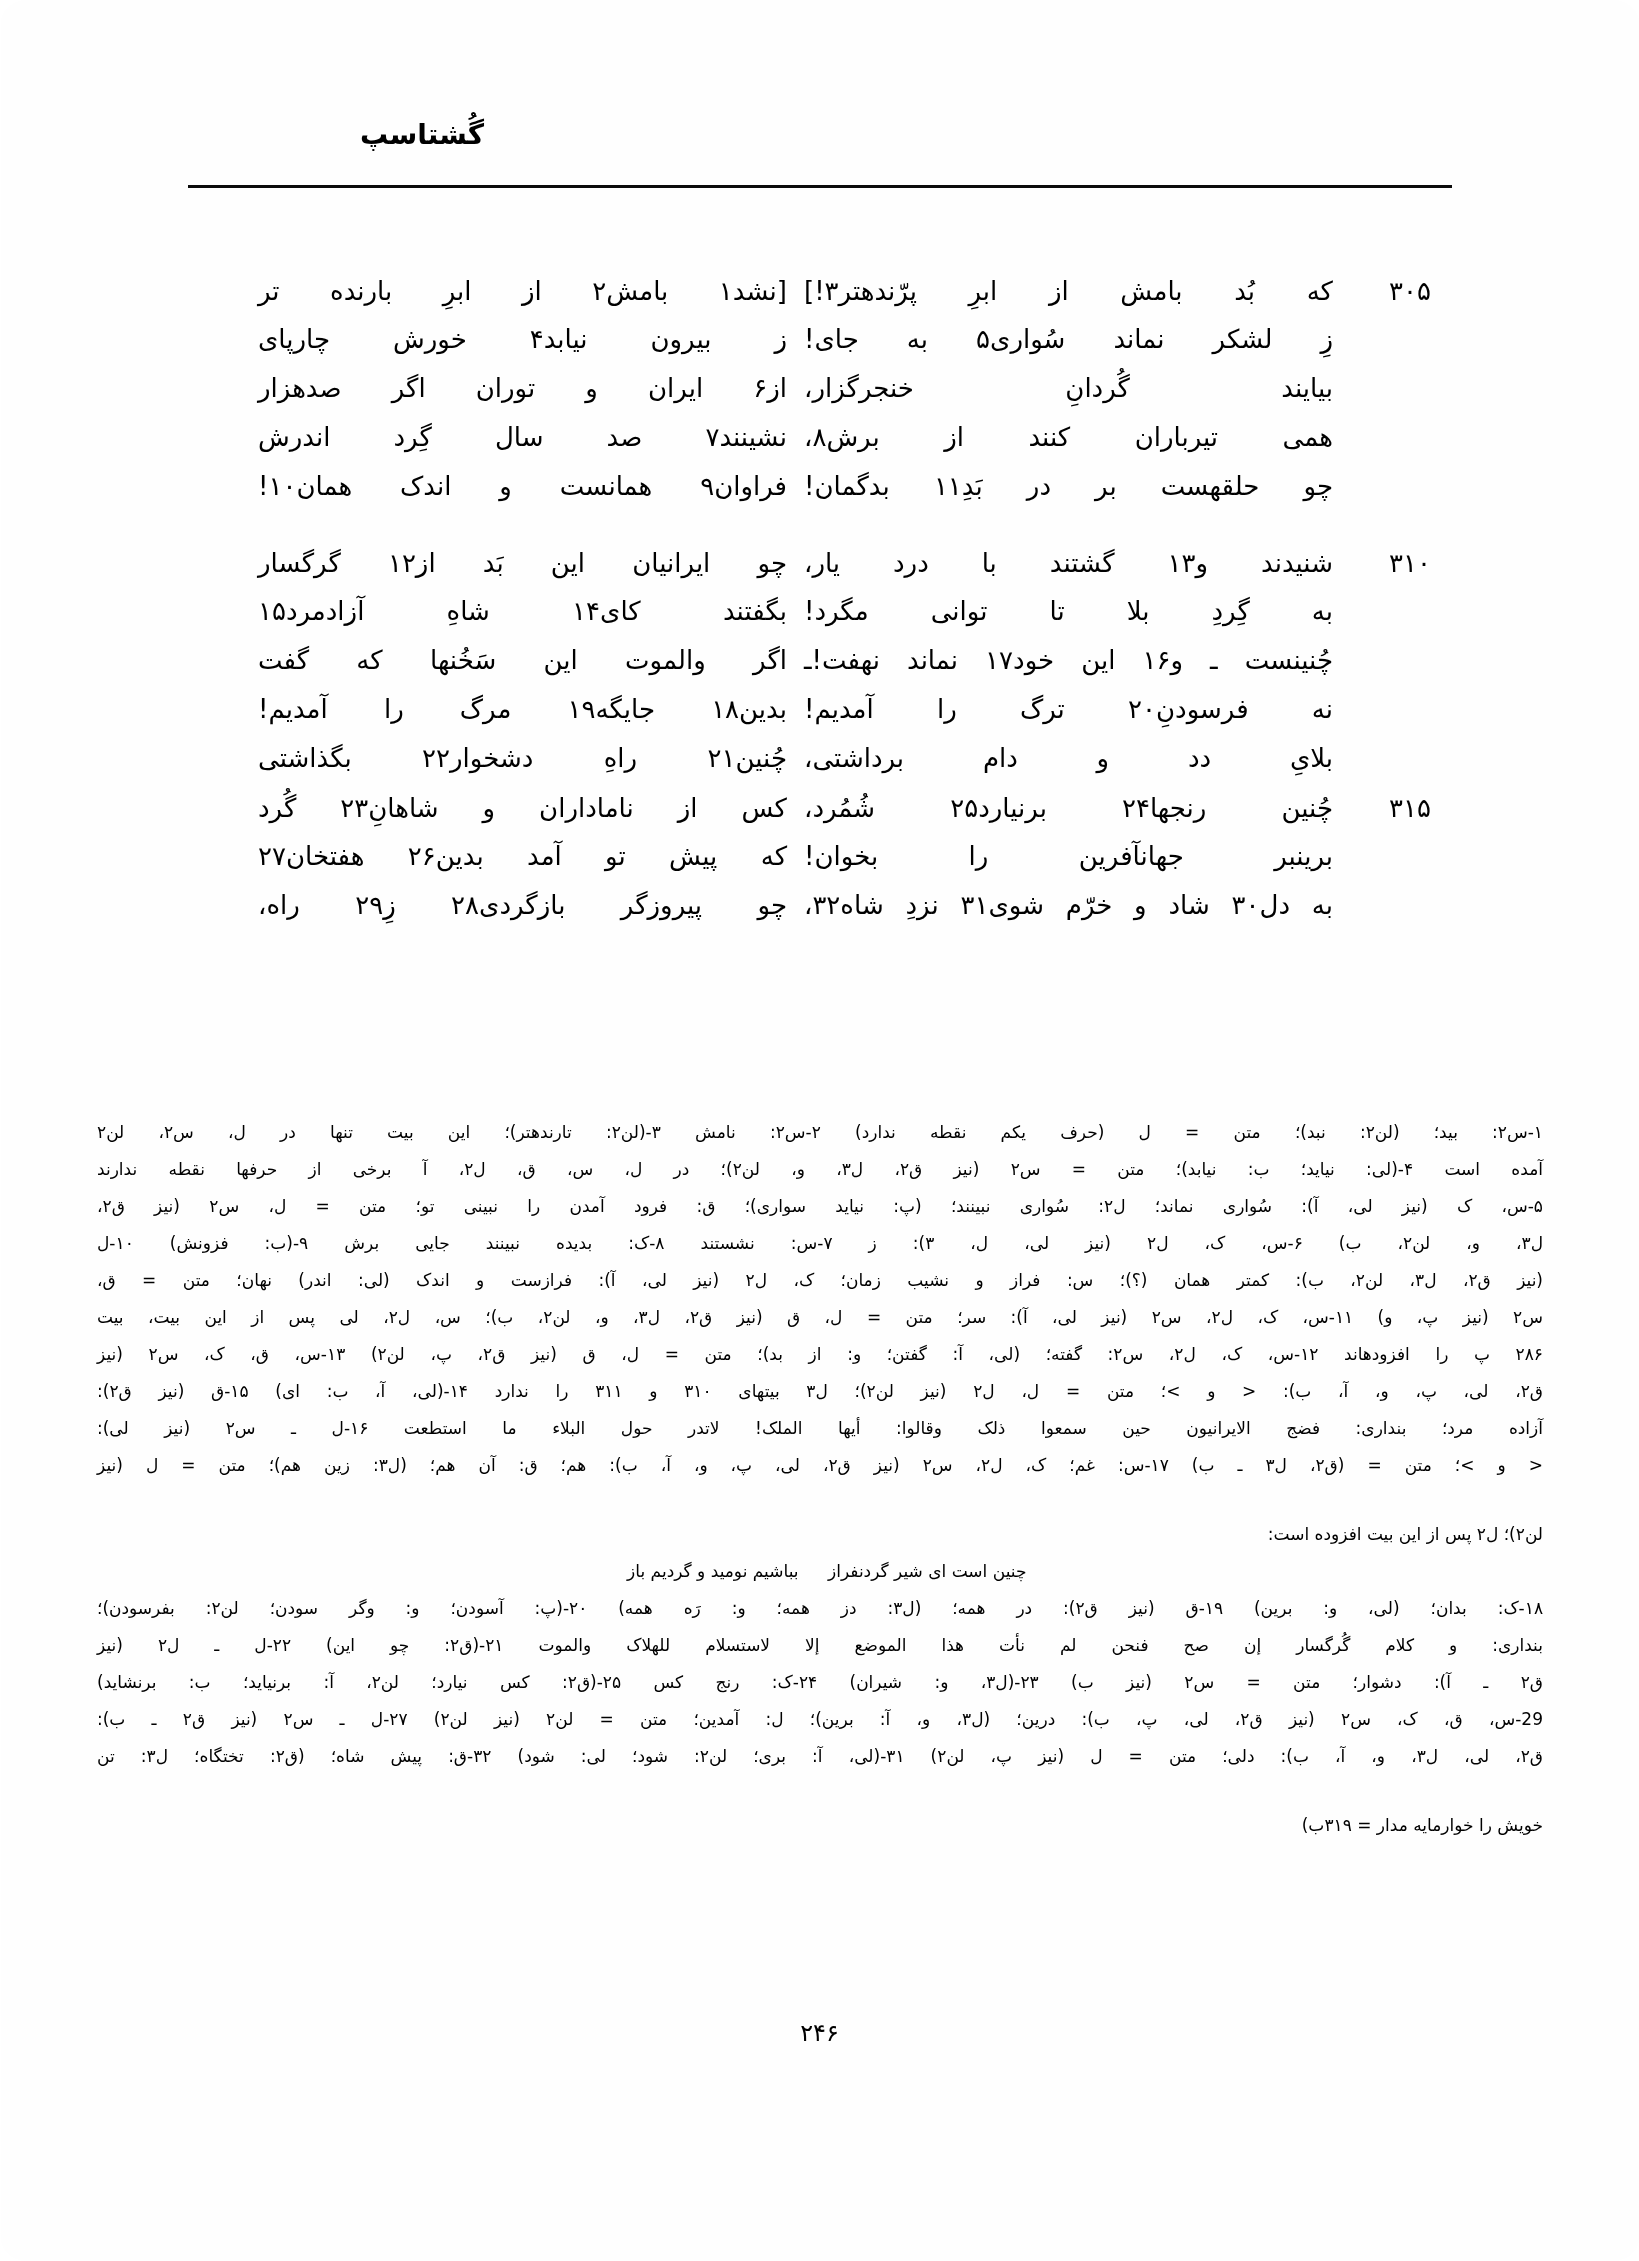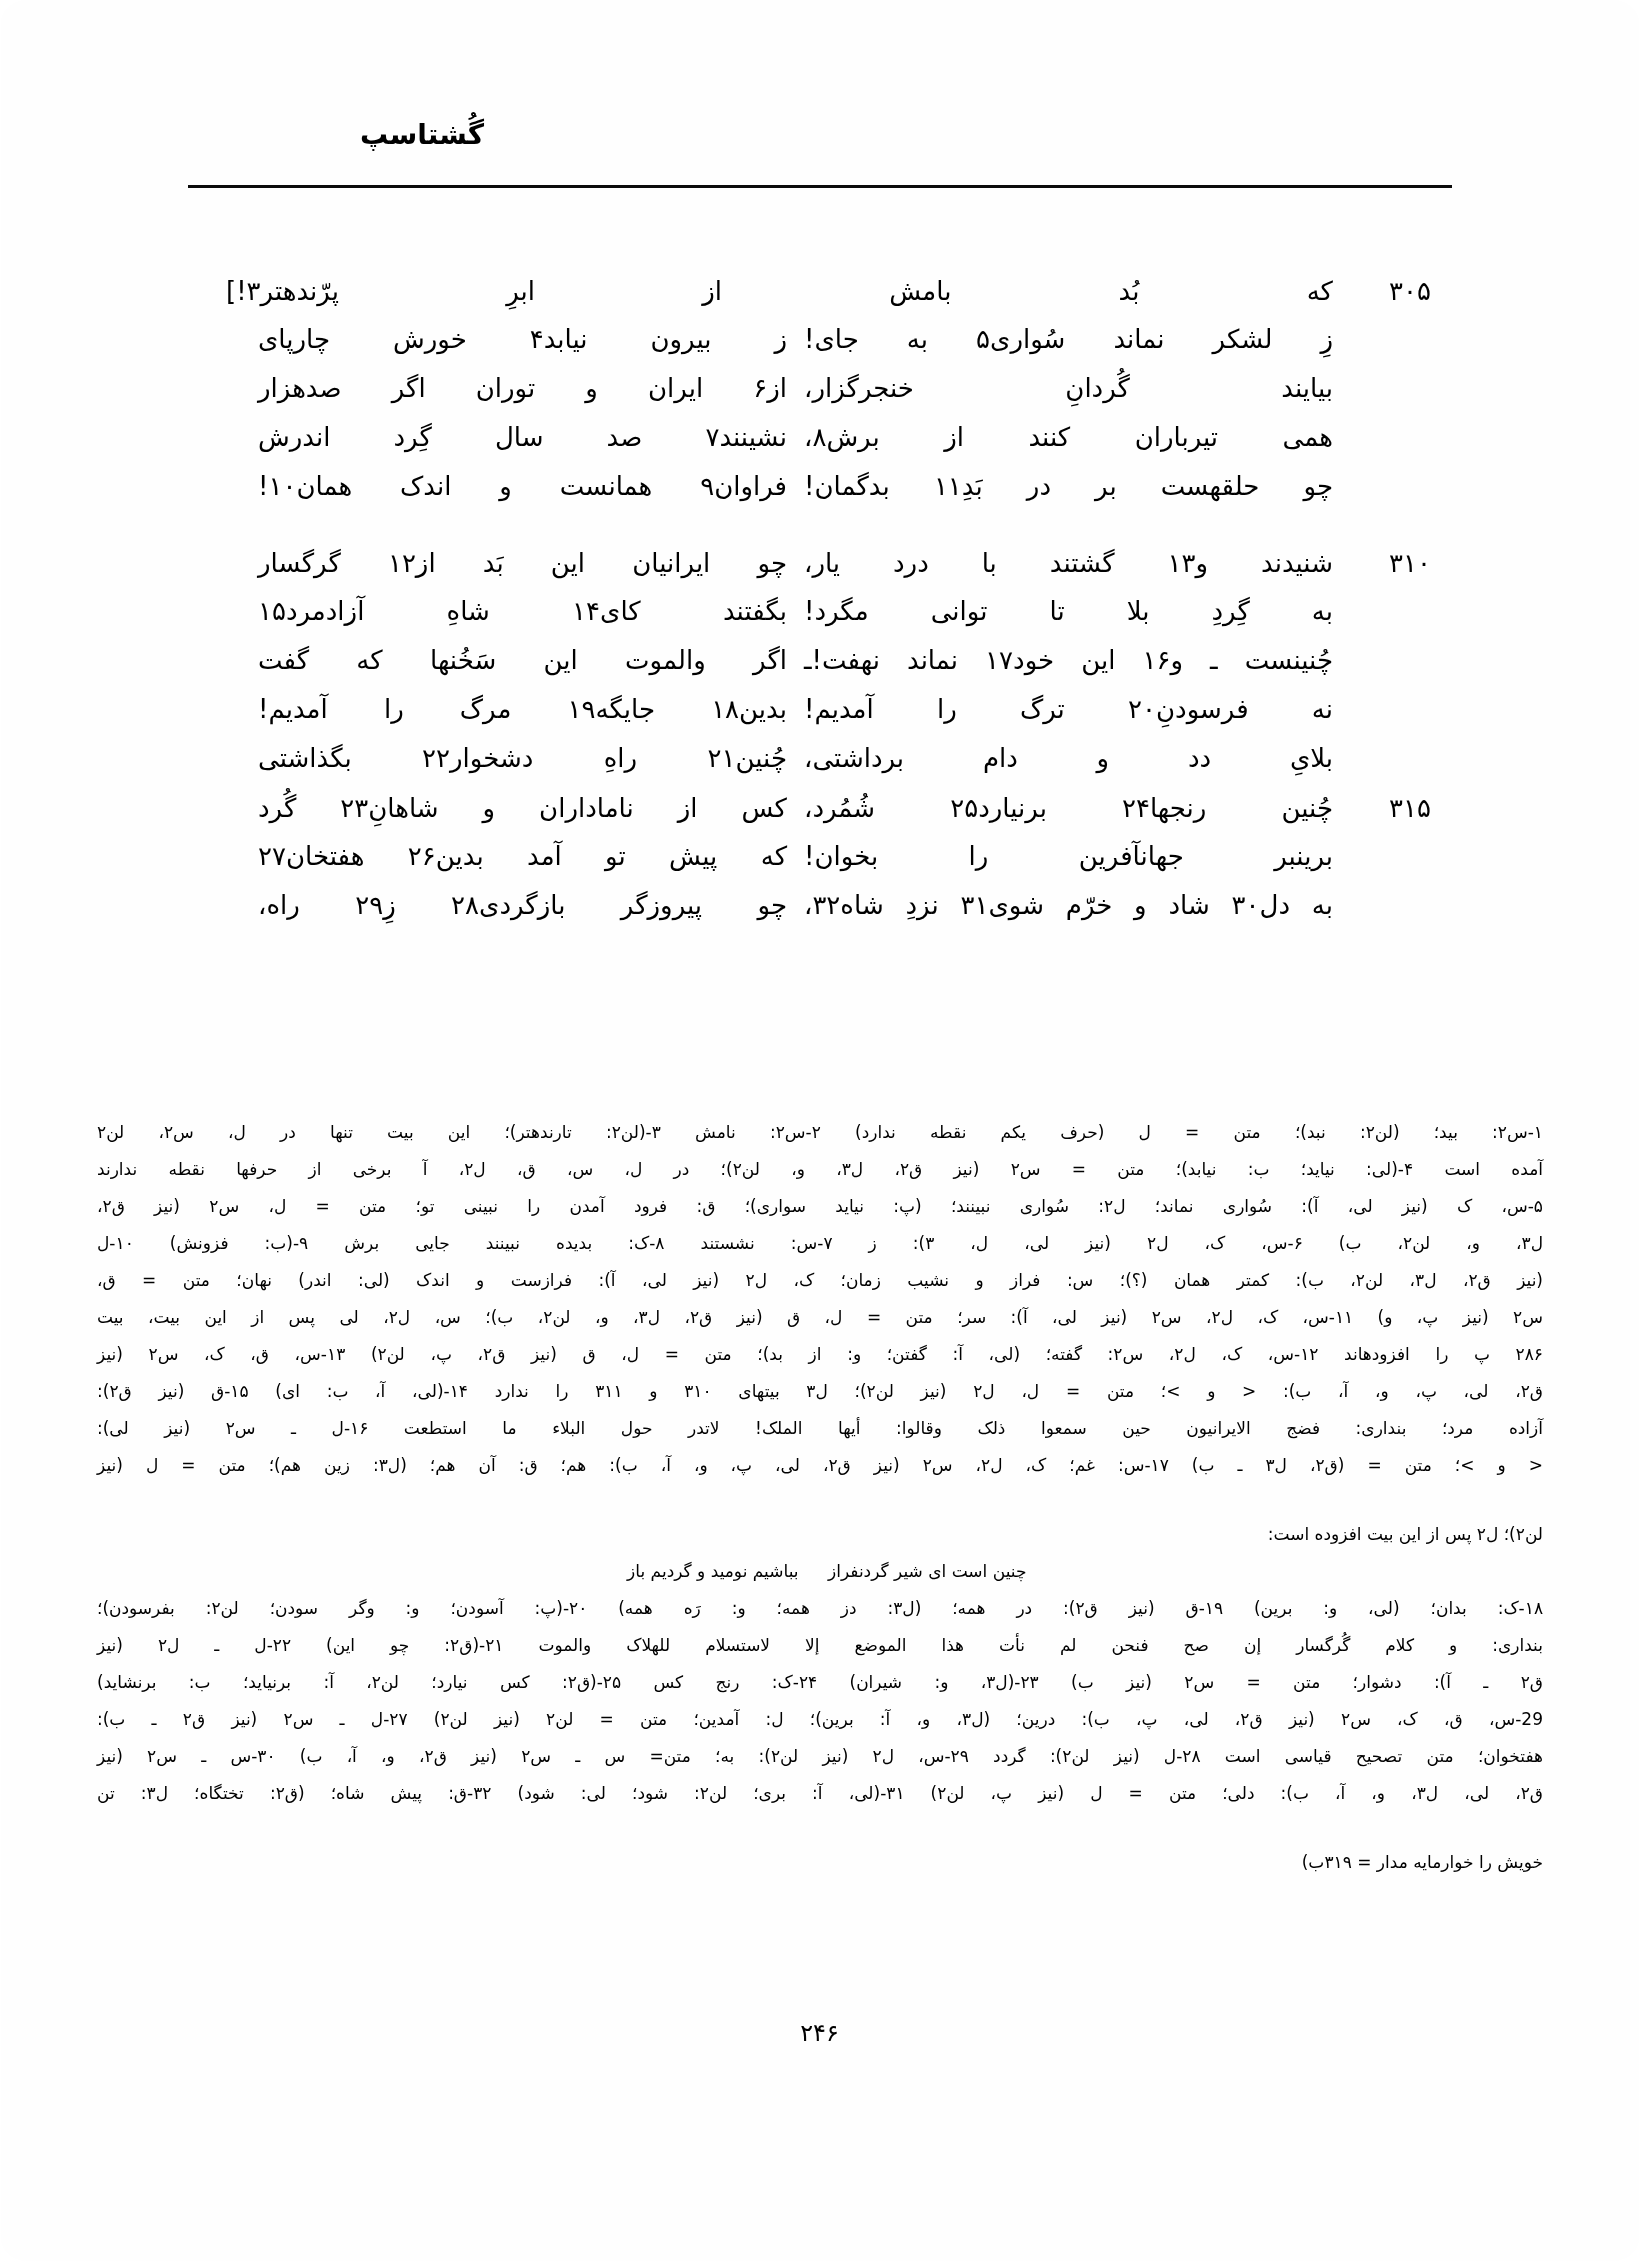--- a/index.html
+++ b/index.html
@@ -140,20 +140,21 @@
     <div class="runhead">گُشتاسپ</div>
     <div class="runhead-rule"></div>
   </div>
 
   <div class="verse-block">
 
     <div class="stanza">
       <div class="verse-row">
         <div class="vnum">۳۰۵</div>
         <div class="hemi hemi-b">که بُد بامش از ابرِ پرّندهتر۳!]</div>
+        <div class="hemi hemi-a">[نشد۱ بامش۲ از ابرِ بارنده تر</div>
       </div>
       <div class="verse-row">
         <div class="vnum"></div>
         <div class="hemi hemi-b">زِ لشکر نماند سُواری۵ به جای!</div>
         <div class="hemi hemi-a">ز بیرون نیابد۴ خورش چارپای</div>
       </div>
       <div class="verse-row">
         <div class="vnum"></div>
         <div class="hemi hemi-b">بیایند  گُردانِ  خنجرگزار،</div>
         <div class="hemi hemi-a">از۶ ایران و توران اگر صدهزار</div>
@@ -230,21 +231,20 @@
 
     <span class="app-verse">
       <span class="seg">چنین است ای شیر گردنفراز</span>
       <span class="seg">بباشیم نومید و گردیم باز</span>
     </span>
 
     <span class="app-line">۱۸-ک: بدان؛ (لی، و: برین)  ۱۹-ق (نیز ق۲): در همه؛ (ل۳: دز همه؛ و: رَه همه)  ۲۰-(پ: آسودن؛ و: وگر سودن؛ لن۲: بفرسودن)؛</span>
     <span class="app-line">بنداری: و کلام گُرگسار إن صح فنحن لم نأت هذا الموضع إلا لاستسلام للهلاک والموت  ۲۱-(ق۲: چو این)  ۲۲-ل ـ ل۲ (نیز</span>
     <span class="app-line">ق۲ ـ آ): دشوار؛ متن = س۲ (نیز ب)  ۲۳-(ل۳، و: شیران)  ۲۴-ک: رنج کس  ۲۵-(ق۲: کس نیارد؛ لن۲، آ: برنیاید؛ ب: برنشاید)</span>
     <span class="app-line">29-س، ق، ک، س۲ (نیز ق۲، لی، پ، ب): درین؛ (ل۳، و، آ: برین)؛ ل: آمدین؛ متن = لن۲ (نیز لن۲)  ۲۷-ل ـ س۲ (نیز ق۲ ـ ب):</span>
-    <span class="app-line">هفتخوان؛ متن تصحیح قیاسی است  ۲۸-ل (نیز لن۲): گردد  ۲۹-س، ل۲ (نیز لن۲): به؛ متن= س ـ س۲ (نیز ق۲، و، آ، ب)  ۳۰-س ـ س۲ (نیز</span>
     <span class="app-line">ق۲، لی، ل۳، و، آ، ب): دلی؛ متن = ل (نیز پ، لن۲)  ۳۱-(لی، آ: بری؛ لن۲: شود؛ لی: شود)  ۳۲-ق: پیش شاه؛ (ق۲: تختگاه؛ ل۳: تن</span>
     <span class="app-line loose">خویش را خوارمایه مدار = ۳۱۹ب)</span>
   </div>
 
   <div class="folio">۲۴۶</div>
 
 </div>
 
 
 </body></html>

